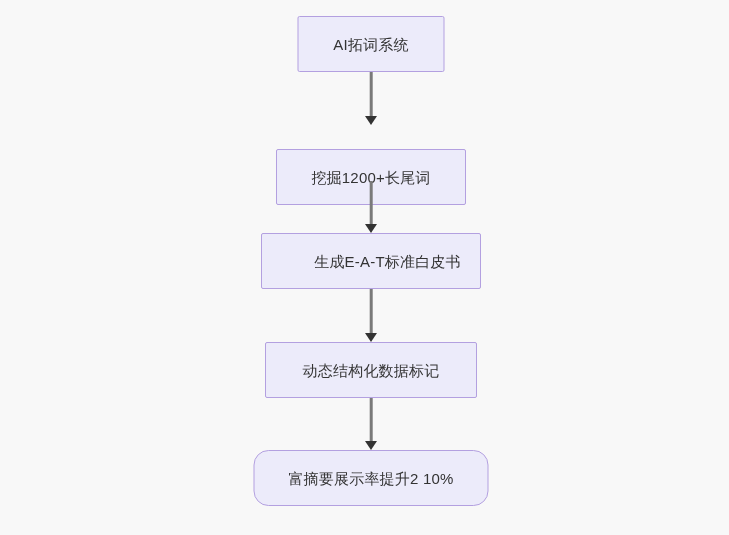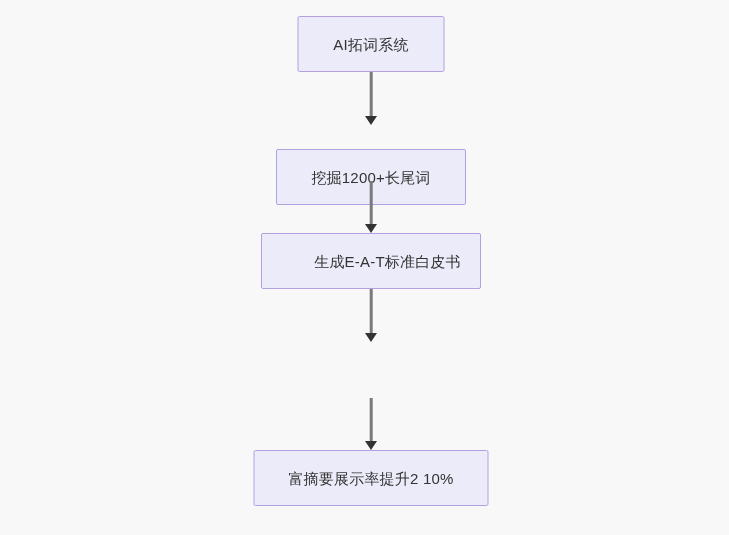--- a/index.html
+++ b/index.html
@@ -43,21 +43,21 @@
     letter-spacing: 0.2px;
     white-space: nowrap;
     text-align: left;
   }
 
   
   #node-0 { top: 16px;  width: 147px; }
   #node-1 { top: 125px; width: 190px; margin-top: 24px; }
   #node-2 { top: 233px; width: 220px; padding-left: 33px; }
   #node-3 { top: 342px; width: 212px; }
-  #node-4 { top: 450px; width: 235px; }
+  #node-4 { top: 450px; width: 235px; border-radius: 15px; }
 
   .flow-edge {
     position: absolute;
     left: 371px;
     transform: translateX(-50%);
     width: 14px;
   }
 
   .flow-edge-line {
     position: absolute;
@@ -115,20 +115,23 @@
 
   <div class="flow-node" id="node-2">
     <span class="flow-node-label">生成E-A-T标准白皮书</span>
   </div>
 
   <div class="flow-edge" id="edge-2">
     <div class="flow-edge-line"></div>
     <div class="flow-edge-arrow"></div>
   </div>
 
+  <div class="flow-node" id="node-3">
+    <span class="flow-node-label">动态结构化数据标记</span>
+  </div>
 
   <div class="flow-edge" id="edge-3">
     <div class="flow-edge-line"></div>
     <div class="flow-edge-arrow"></div>
   </div>
 
   <div class="flow-node" id="node-4">
     <span class="flow-node-label">富摘要展示率提升2 10%</span>
   </div>
 

